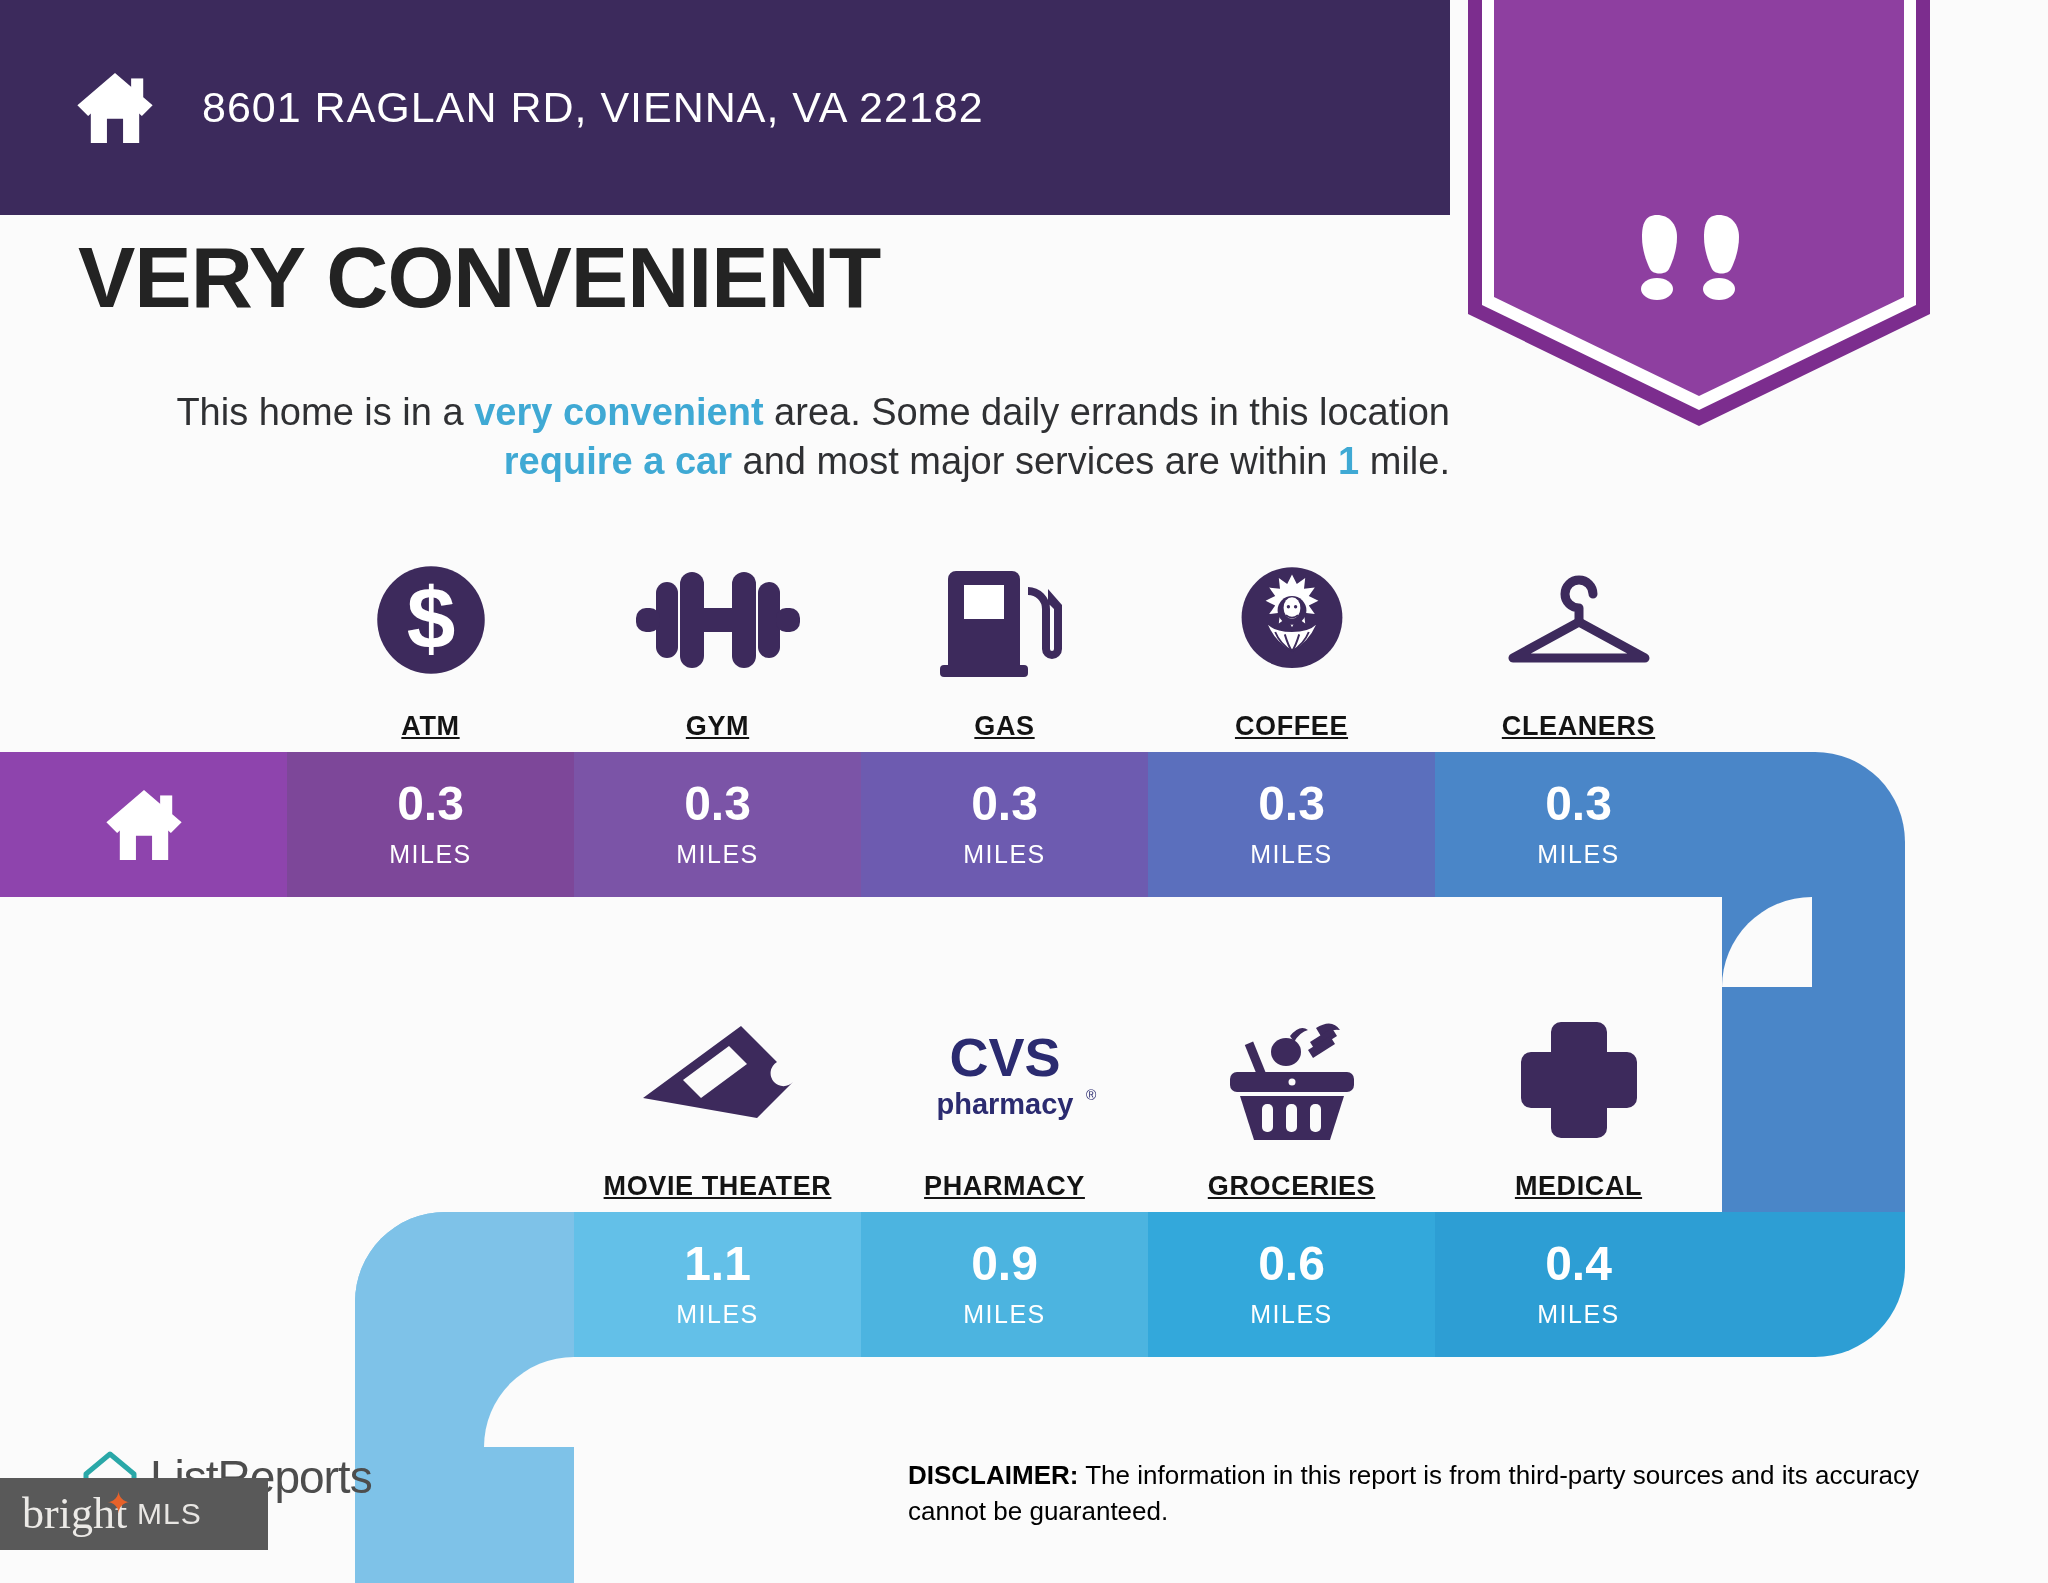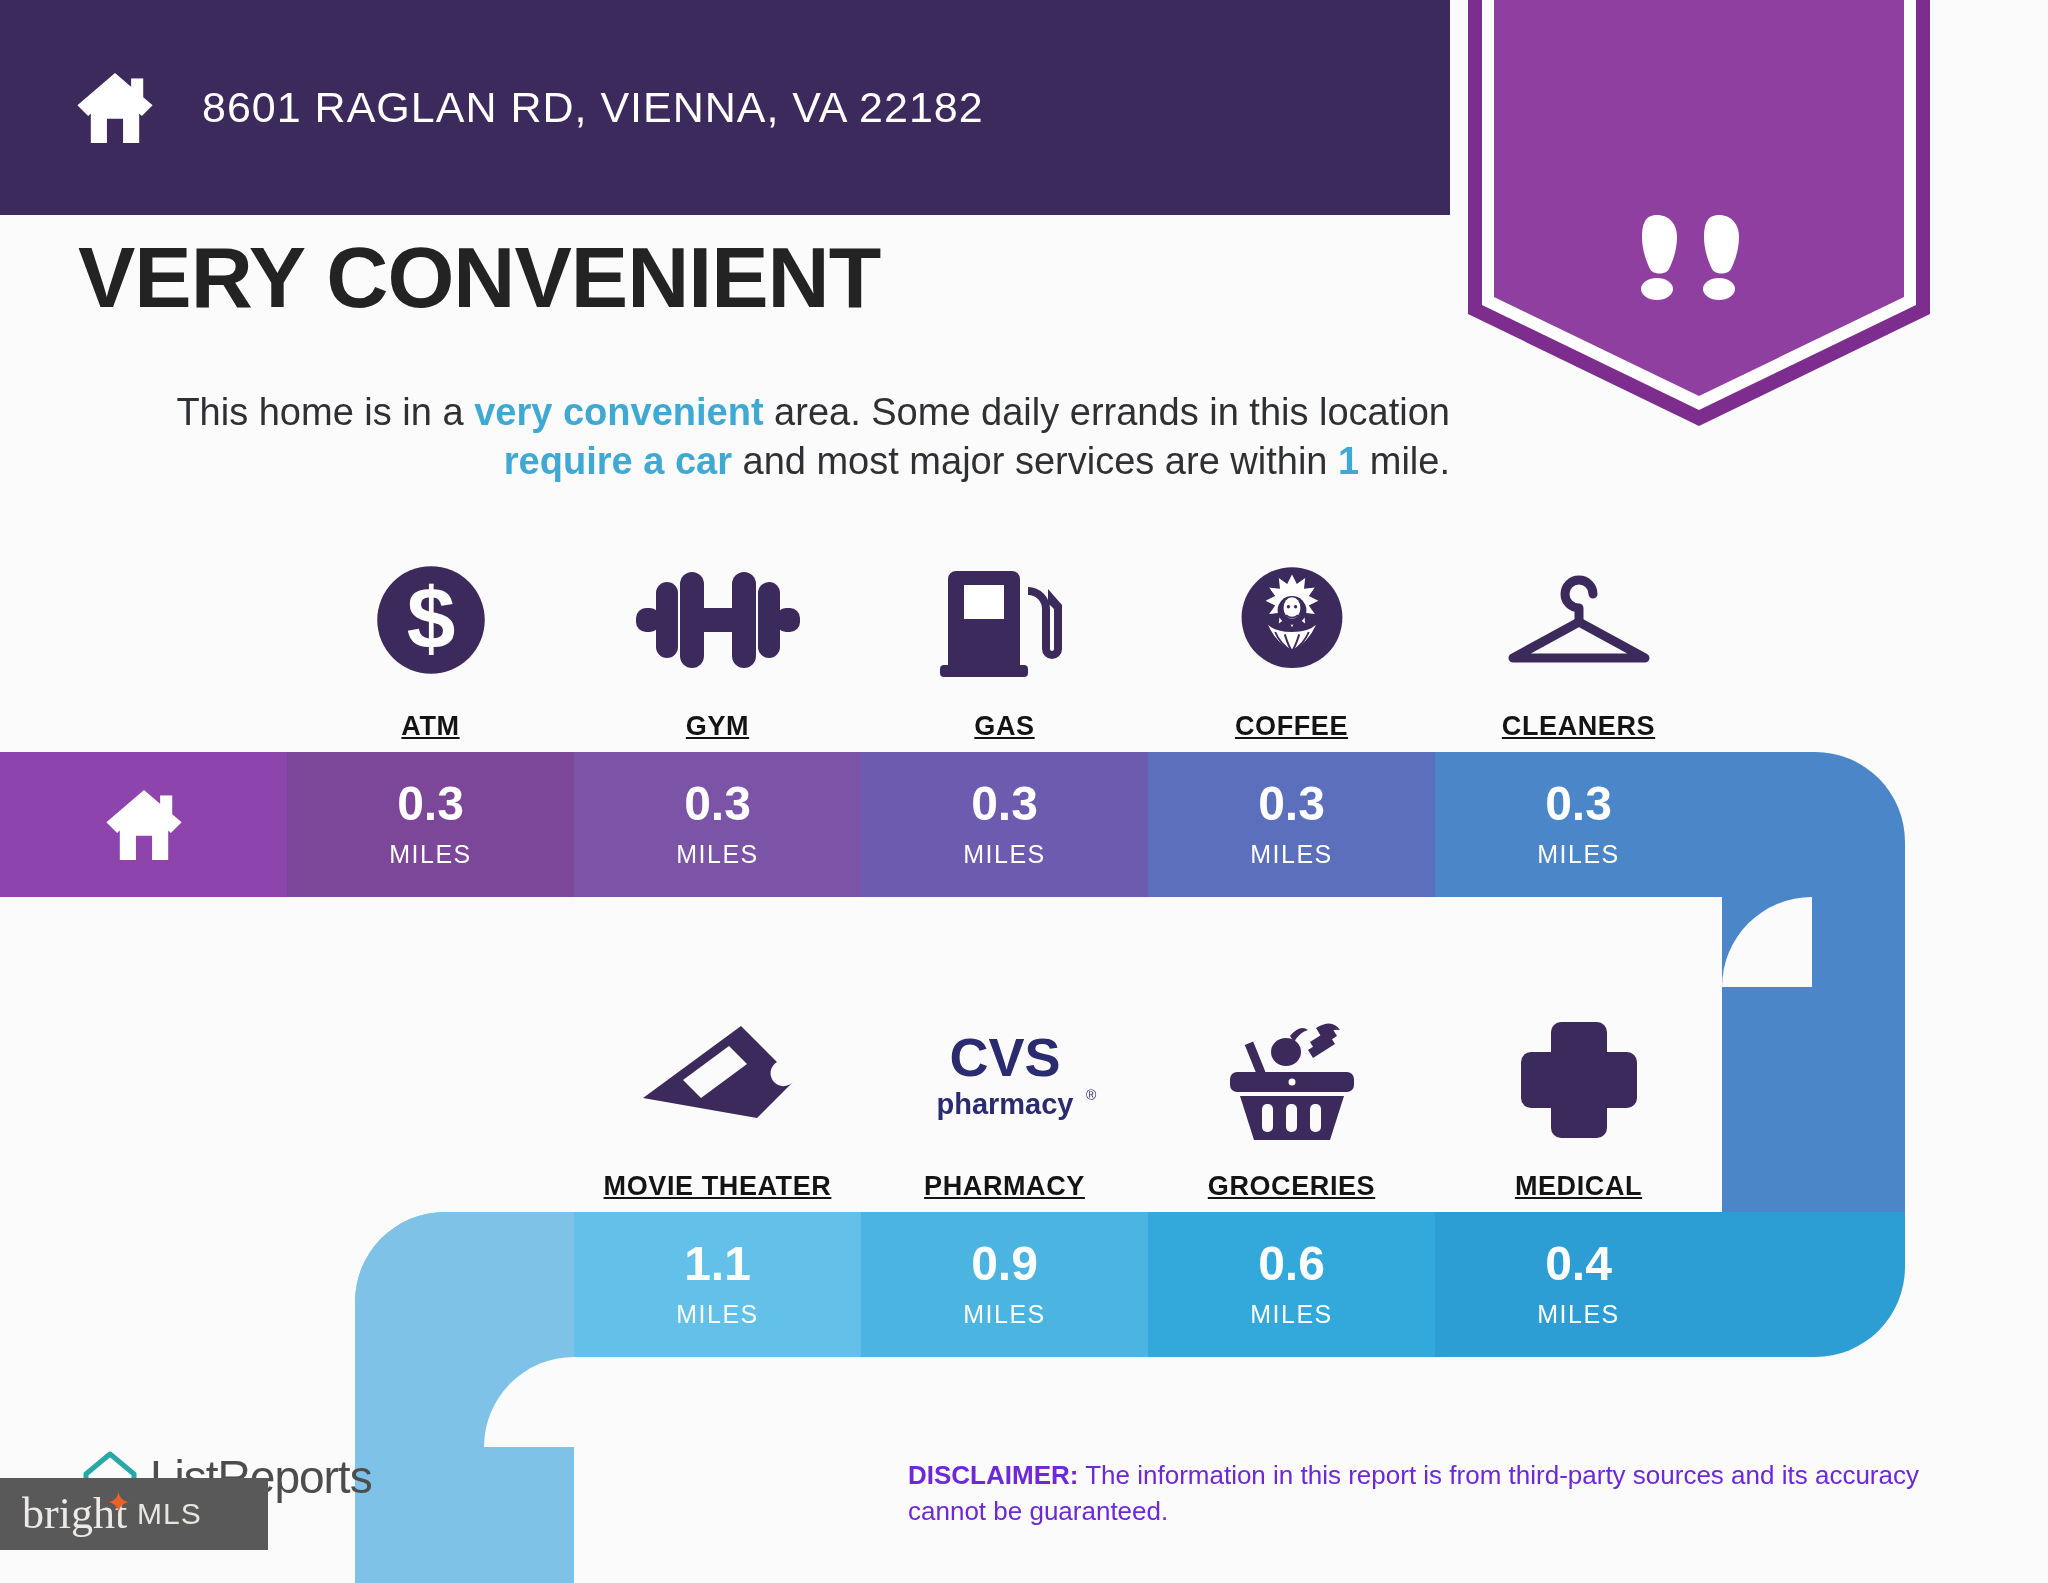--- a/index.html
+++ b/index.html
@@ -94,21 +94,21 @@
   
   .lr-logo{
     position:absolute;left:80px;top:1448px;
     display:flex;align-items:center;
   }
   .lr-text{
     font-size:46px;color:#4d4d4d;margin-left:10px;letter-spacing:-1px;
   }
   .disclaimer{
     position:absolute;left:908px;top:1458px;width:1070px;
-    font-size:26px;line-height:1.38;color:#6d28d9;
+    font-size:26px;line-height:1.38;color:#000000;
   }
   .disclaimer b{font-weight:700;}
 
   .mls{
     position:absolute;left:0;top:1478px;width:268px;height:72px;
     background:#595959;display:flex;align-items:center;padding-left:22px;
     box-sizing:border-box;
   }
   .mls-bright{
     font-family:"Liberation Serif", serif;font-size:44px;color:#eceae7;

